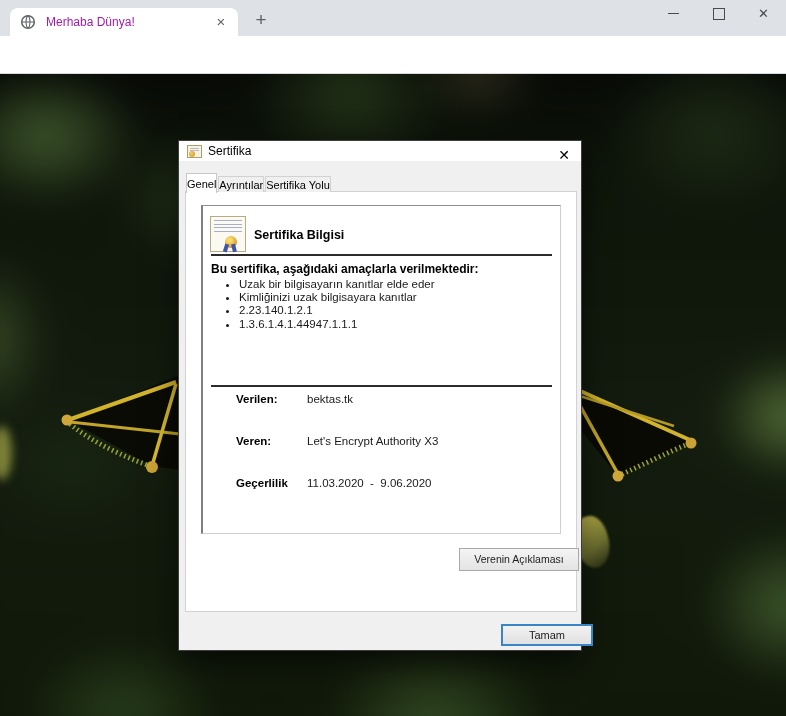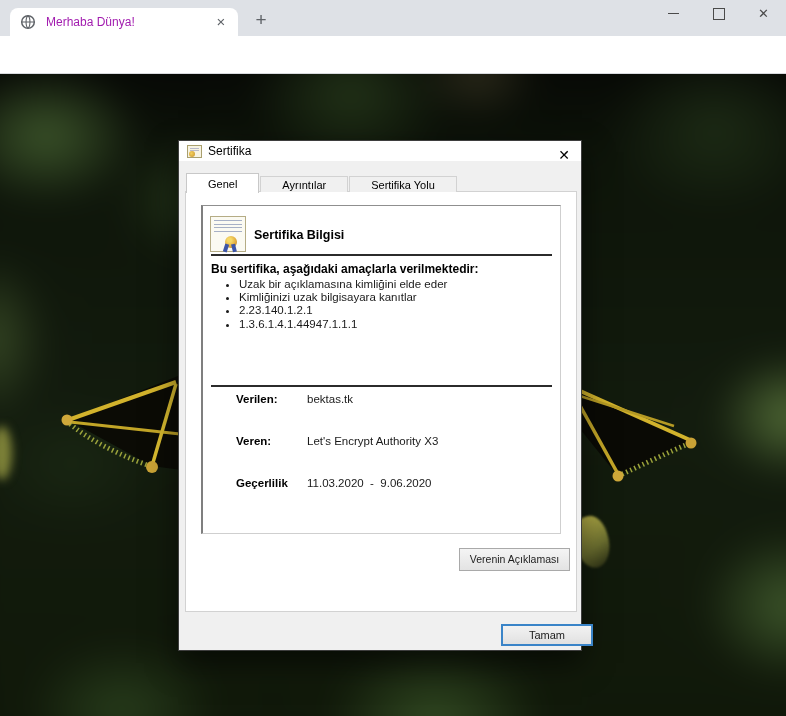--- a/index.html
+++ b/index.html
@@ -91,21 +91,21 @@
   }
   .titlebar-cert-icon{position:relative;width:15px;height:13px;margin-left:8px;background:#f7f3e2;border:1px solid #a99f6e;box-sizing:border-box;}
   .titlebar-cert-icon:before{content:"";position:absolute;left:2px;top:2px;right:2px;height:5px;
     background:repeating-linear-gradient(#b9b9c9 0 1px, transparent 1px 2.5px);}
   .titlebar-cert-icon:after{content:"";position:absolute;left:1px;bottom:0px;width:6px;height:6px;border-radius:50%;
     background:radial-gradient(circle at 40% 40%, #f3cf5c, #c8922c);}
 
   .dlg-tabs{position:absolute;left:7px;top:32px;height:19px;display:flex;align-items:flex-end;z-index:3;}
   .dlg-tab{
     background:#f0f0f0;border:1px solid #d2d2d2;border-bottom:none;height:15px;
-    padding:0 21px;font-size:11px;display:flex;align-items:center;margin-right:1px;color:#000;
+    padding:0 0;font-size:11px;display:flex;align-items:center;margin-right:1px;color:#000;
   }
   .dlg-tab.active{background:#ffffff;height:19px;border-color:#c8c8c8;position:relative;top:1px;}
 
   .dlg-page{
     position:absolute;left:6px;top:50px;width:392px;height:421px;background:#ffffff;
     border:1px solid #d2d2d2;box-sizing:border-box;z-index:2;
   }
 
   .cert-panel{
     position:absolute;left:15px;top:13px;width:360px;height:329px;background:#ffffff;box-sizing:border-box;
@@ -126,21 +126,21 @@
   .purpose-list{position:absolute;left:23px;top:72px;margin:0;padding-left:13px;}
   .purpose-list li{font-size:11.5px;line-height:13.2px;color:#1a1a1a;}
   .note{position:absolute;left:8px;top:158px;font-size:11.5px;color:#1a1a1a;}
   .field-label{position:absolute;left:33px;font-weight:bold;font-size:11.5px;}
   .field-value{position:absolute;left:104px;font-size:11.5px;color:#1a1a1a;white-space:pre;}
 
   .btn{
     background:linear-gradient(#f4f4f4,#e3e3e3);border:1px solid #a9a9a9;box-sizing:border-box;
     font-size:10.5px;color:#1c1c1c;text-align:center;font-family:"Liberation Sans",sans-serif;
   }
-  .issuer-btn{position:absolute;left:280px;top:407px;width:111px;height:23px;line-height:21px;z-index:3;}
+  .issuer-btn{position:absolute;left:280px;top:407px;width:120px;height:23px;line-height:21px;z-index:3;}
   .ok-btn{
     position:absolute;left:322px;top:483px;width:92px;height:22px;line-height:18px;
     border:2px solid #3a84c8;background:linear-gradient(#f2f2f2,#e1e1e1);font-size:11px;z-index:3;
   }
 
   svg{display:block;}
 </style>
 </head>
 <body>
 
@@ -255,21 +255,21 @@
         <div class="paper"></div>
         <div class="seal"></div>
         <div class="rib1"></div>
         <div class="rib2"></div>
       </div>
       <div class="info-title">Sertifika Bilgisi</div>
       <div class="rule" style="top:48px;"></div>
 
       <div class="purpose-heading">Bu sertifika, aşağıdaki amaçlarla verilmektedir:</div>
       <ul class="purpose-list">
-        <li>Uzak bir açıklamasına kimliğini elde eder</li>
+        <li>Uzak bir bilgisayarın kanıtlar elde eder</li>
         <li>Kimliğinizi uzak bilgisayara kanıtlar</li>
         <li>2.23.140.1.2.1</li>
         <li>1.3.6.1.4.1.44947.1.1.1</li>
       </ul>
 
       <div class="rule" style="top:179px;"></div>
 
       <div class="field-label" style="top:187px;text-align:right;">Verilen:</div>
       <div class="field-value" style="top:187px;">bektas.tk</div>
 

